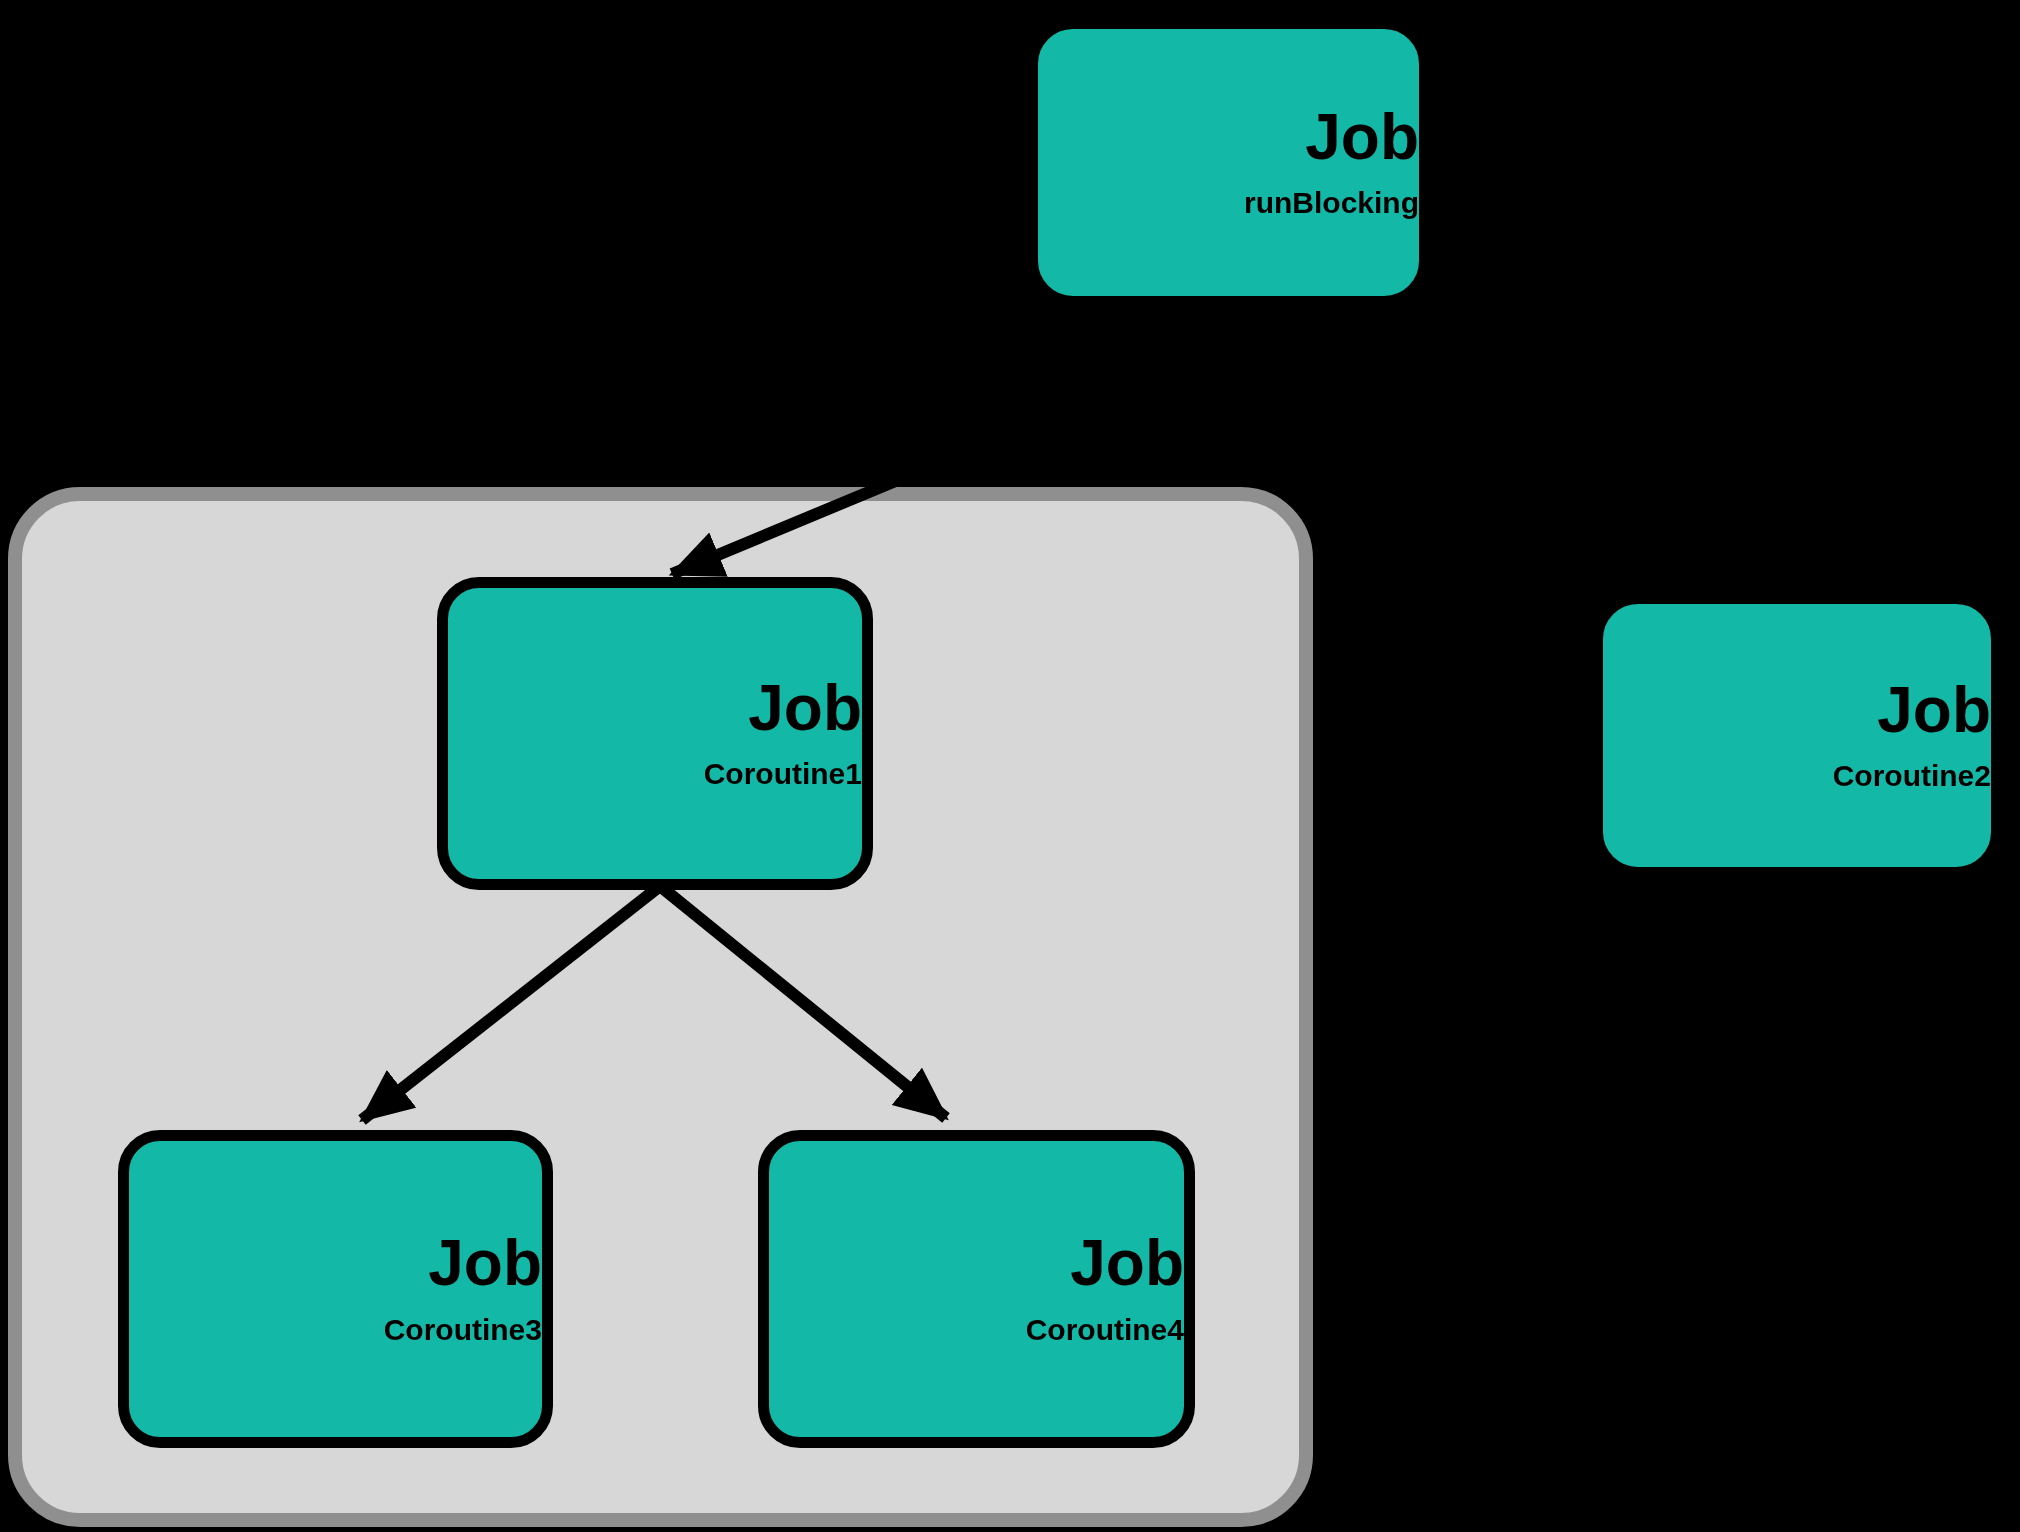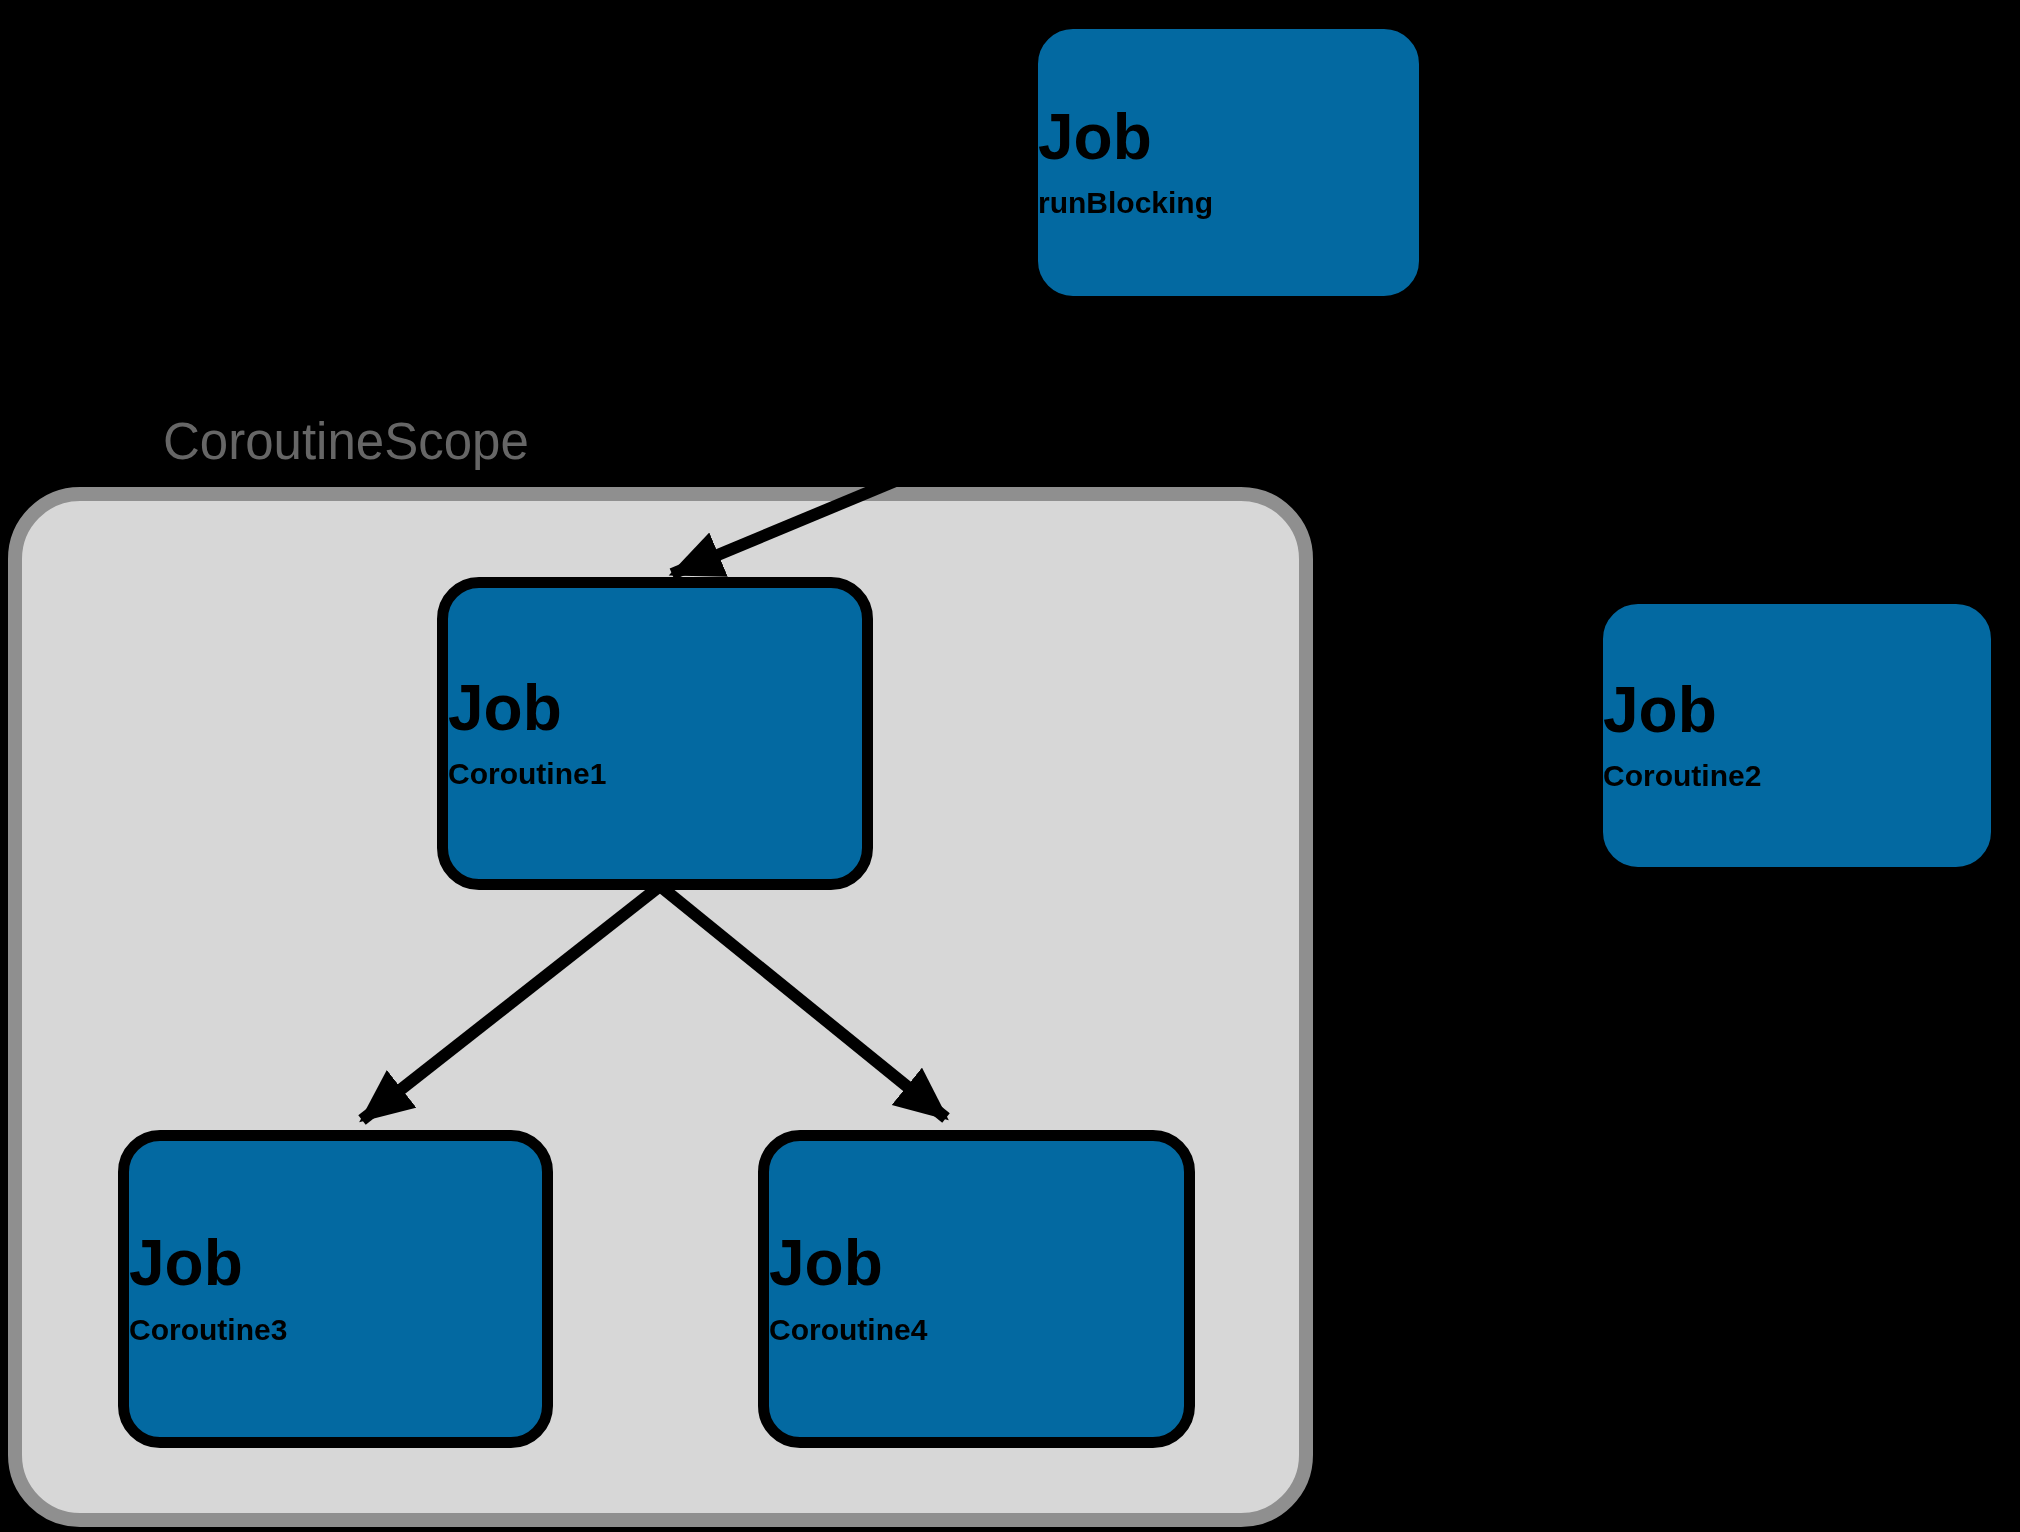--- a/index.html
+++ b/index.html
@@ -42,26 +42,26 @@
     left: 0;
     top: 0;
     width: 2020px;
     height: 1532px;
     z-index: 3;
     pointer-events: none;
   }
   .node {
     position: absolute;
     box-sizing: border-box;
-    background: #0369a1;
+    background: #14b8a6;
     border: 11px solid #000000;
     z-index: 4;
     display: flex;
     flex-direction: column;
-    align-items: flex-start;
+    align-items: flex-end;
     justify-content: center;
     text-align: center;
     color: #000000;
   }
   .node-title {
     font-size: 64px;
     font-weight: 700;
     line-height: 1.05;
   }
   .node-subtitle {
@@ -74,21 +74,20 @@
   .node-coroutine1  { left: 437px;  top: 577px; width: 436px; height: 313px; border-radius: 42px; }
   .node-coroutine2  { left: 1592px; top: 593px; width: 410px; height: 285px; border-radius: 46px; }
   .node-coroutine3  { left: 118px;  top: 1130px; width: 435px; height: 318px; border-radius: 42px; }
   .node-coroutine4  { left: 758px;  top: 1130px; width: 437px; height: 318px; border-radius: 42px; }
 </style>
 </head>
 <body>
 
 <div class="canvas">
 
-  <div class="scope-label">CoroutineScope</div>
 
   <div class="scope-box"></div>
 
   <svg class="edges-layer" width="2020" height="1532" viewBox="0 0 2020 1532" xmlns="http://www.w3.org/2000/svg">
     <defs>
       <marker id="arrowhead" markerWidth="5" markerHeight="4.5" refX="4.2" refY="2" orient="auto" markerUnits="strokeWidth">
         <path d="M0,0 L4.5,2 L0,4 Z" fill="#000000"></path>
       </marker>
     </defs>
     <line x1="1335" y1="298" x2="672" y2="574" stroke="#000000" stroke-width="12" marker-end="url(#arrowhead)"></line>

